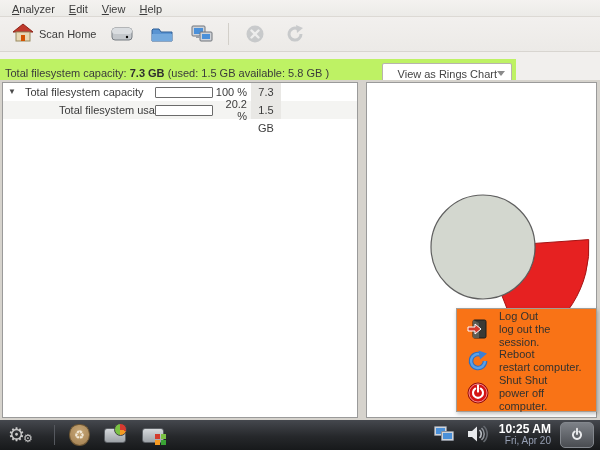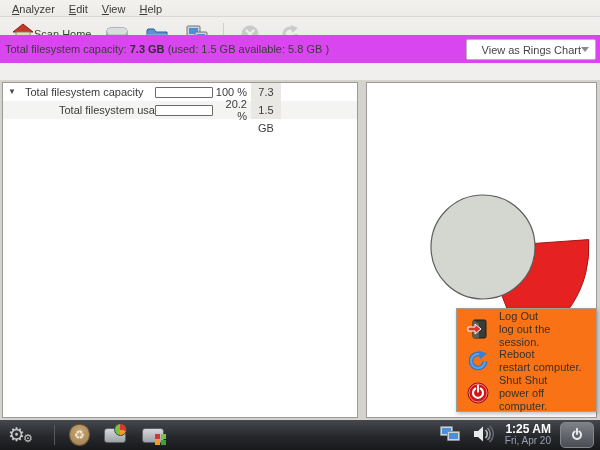--- a/index.html
+++ b/index.html
@@ -11,28 +11,28 @@
   .menubar { position:absolute; left:0; top:0; width:600px; height:17px;
              background:linear-gradient(#f4f2f0,#ecebe8); border-bottom:1px solid #dcd9d4;
              display:flex; align-items:flex-end; padding-left:5px; }
   .menu-item { padding:1px 7px; cursor:default; }
   .menu-item u { text-decoration:underline; }
 
   
   .toolbar { position:absolute; left:0; top:17px; width:600px; height:35px;
              background:linear-gradient(#f2f0ee,#eceae7); border-bottom:1px solid #d8d5d0;
              display:flex; align-items:center; padding-left:6px; }
-  .tb-btn { display:flex; align-items:center; padding:3px 6px; border-radius:3px; }
+  .tb-btn { display:flex; align-items:center; gap:5px; padding:3px 6px; border-radius:3px; }
   .tb-ico { width:24px; height:24px; display:flex; align-items:center; justify-content:center; margin:0 8px; }
   .tb-sep { width:1px; height:22px; background:#d2cfc9; margin:0 6px; }
   .disabled { opacity:.45; }
 
   
-  .infobar { position:absolute; left:0; top:35px; width:600px; height:28px;
-             background:#d946ef; display:flex; align-items:center; padding:0 5px; }
+  .infobar { position:absolute; left:0; top:59px; width:516px; height:28px;
+             background:#bef264; display:flex; align-items:center; padding:0 5px; }
   .info-text b { color:#2e2e2e; }
   .view-select { position:absolute; right:4px; top:4px; width:130px; height:21px;
                  background:#fff; border:1px solid #b8b4ae; border-radius:2px;
                  display:flex; align-items:center; justify-content:flex-end;
                  padding:0 6px; color:#444; }
   .chev { width:0; height:0; border-left:4px solid transparent; border-right:4px solid transparent;
           border-top:5px solid #8a8a8a; }
 
   
   .main { position:absolute; left:0; top:80px; width:600px; height:340px; background:#d6d3cd; }
@@ -257,21 +257,21 @@
     </span>
     <span>
       <svg width="24" height="20" viewBox="0 0 24 20">
         <polygon points="2,7 6,7 11,2.5 11,17.5 6,13 2,13" fill="#e8eaec"></polygon>
         <path d="M13.5 6 A5.5 5.5 0 0 1 13.5 14" fill="none" stroke="#b9bdc3" stroke-width="1.6"></path>
         <path d="M15.5 4 A8 8 0 0 1 15.5 16" fill="none" stroke="#8d9197" stroke-width="1.6"></path>
         <path d="M17.5 2 A10.5 10.5 0 0 1 17.5 18" fill="none" stroke="#64686e" stroke-width="1.6"></path>
       </svg>
     </span>
     <span class="clock">
-      <div class="time">1:25 AM</div>
+      <div class="time">10:25 AM</div>
       <div class="date">Fri, Apr 20</div>
     </span>
     <span class="power-btn">
       <svg width="18" height="18" viewBox="0 0 22 22">
         <path d="M13.8 6.7 A5 5 0 1 1 8.2 6.7" fill="none" stroke="#e9eaec" stroke-width="2.4" stroke-linecap="round"></path>
         <line x1="11" y1="3.4" x2="11" y2="9.8" stroke="#e9eaec" stroke-width="2.4" stroke-linecap="round"></line>
       </svg>
     </span>
   </div>
 </div>

